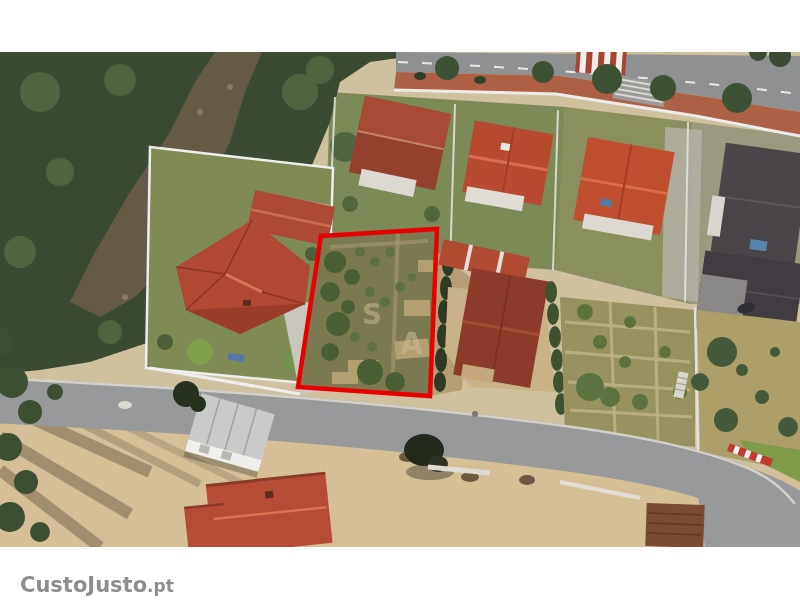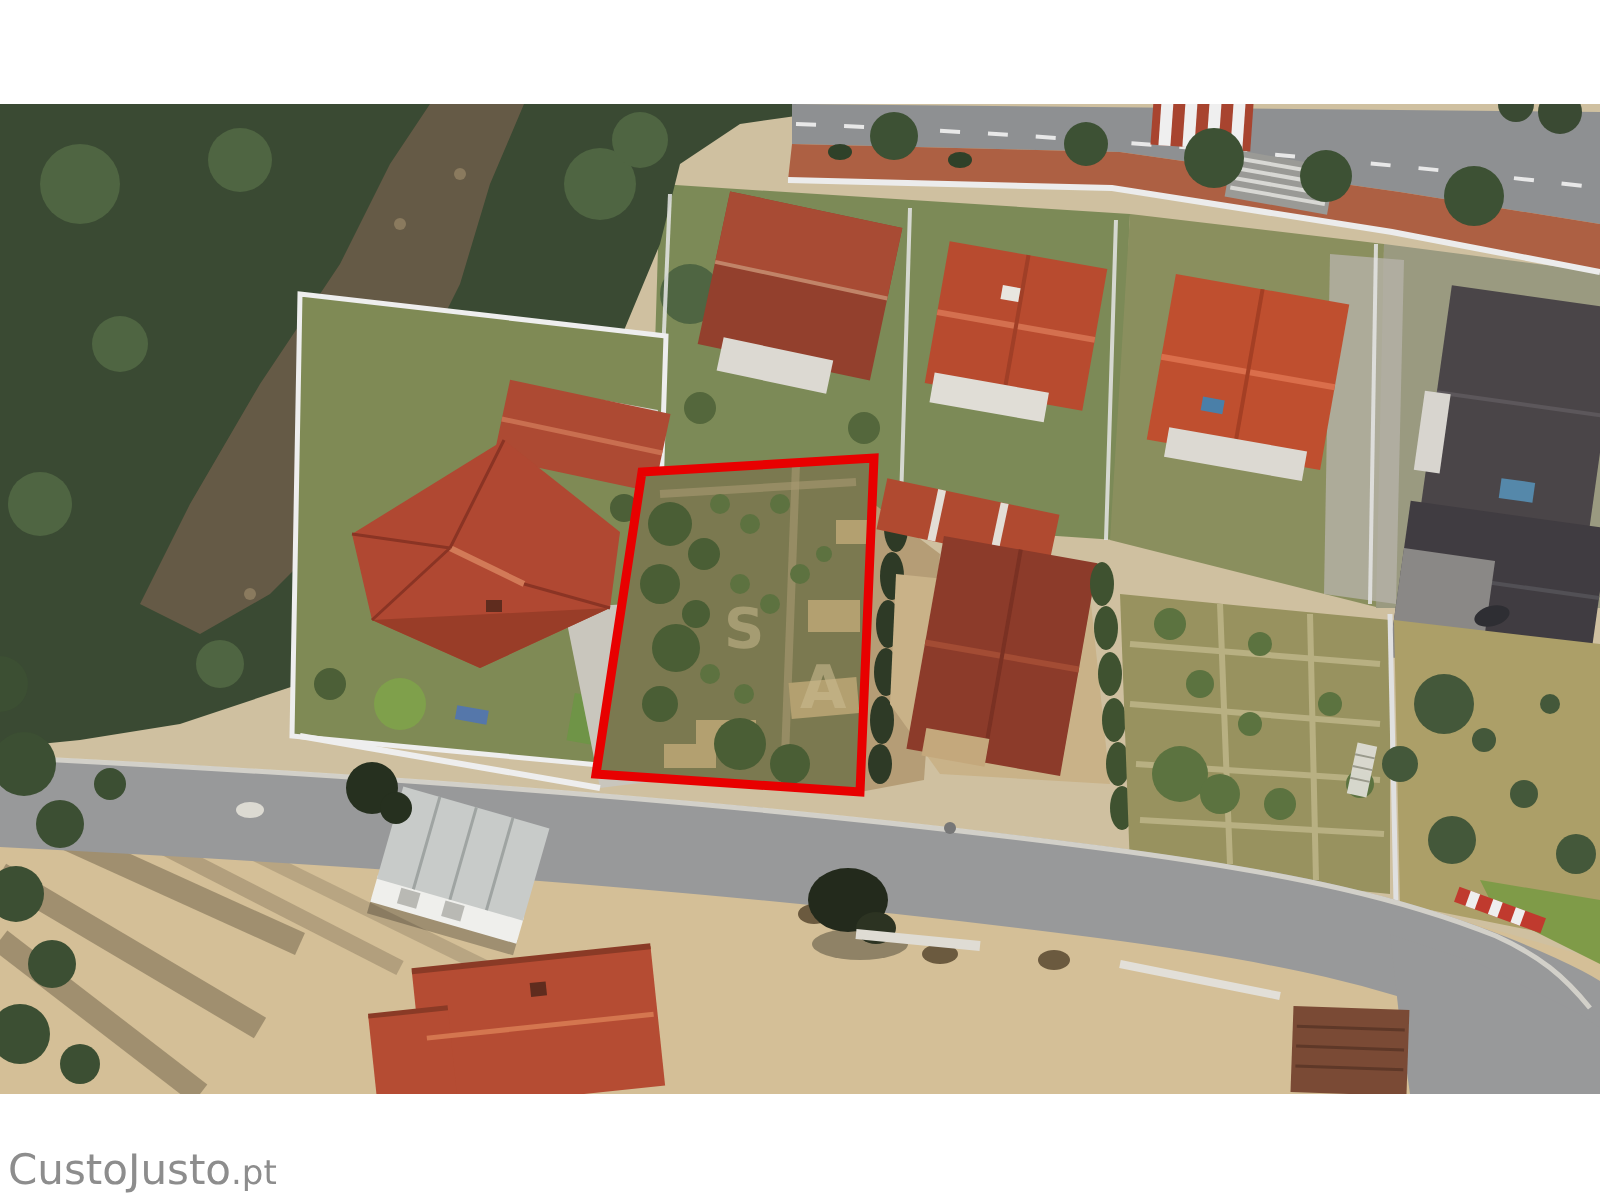--- a/index.html
+++ b/index.html
@@ -7,23 +7,23 @@
     width:800px;height:600px;position:relative;overflow:hidden;
     background:var(--letterbox-white,#fff);
     font-family:"DejaVu Sans", sans-serif;
   }
   .photo{
     position:absolute;left:0;top:52px;width:800px;height:495px;
     overflow:hidden;background:#cfc0a0;
   }
   .photo svg{display:block;}
   .watermark{
-    position:absolute;left:4px;top:574px;
+    position:absolute;left:20px;top:574px;
     color:var(--watermark-gray,#8d8d8d);
-    font-weight:normal;letter-spacing:0px;line-height:22px;
+    font-weight:bold;letter-spacing:0px;line-height:22px;
     text-shadow:
       -2px -2px 0 #fff, -2px 0 0 #fff, -2px 2px 0 #fff,
        0 -2px 0 #fff,  0 2px 0 #fff,
        2px -2px 0 #fff, 2px 0 0 #fff, 2px 2px 0 #fff;
     user-select:none;
     text-align:right;
   }
   .watermark .brand{font-size:21px;}
   .watermark .tld{font-size:17px;}
 </style>

